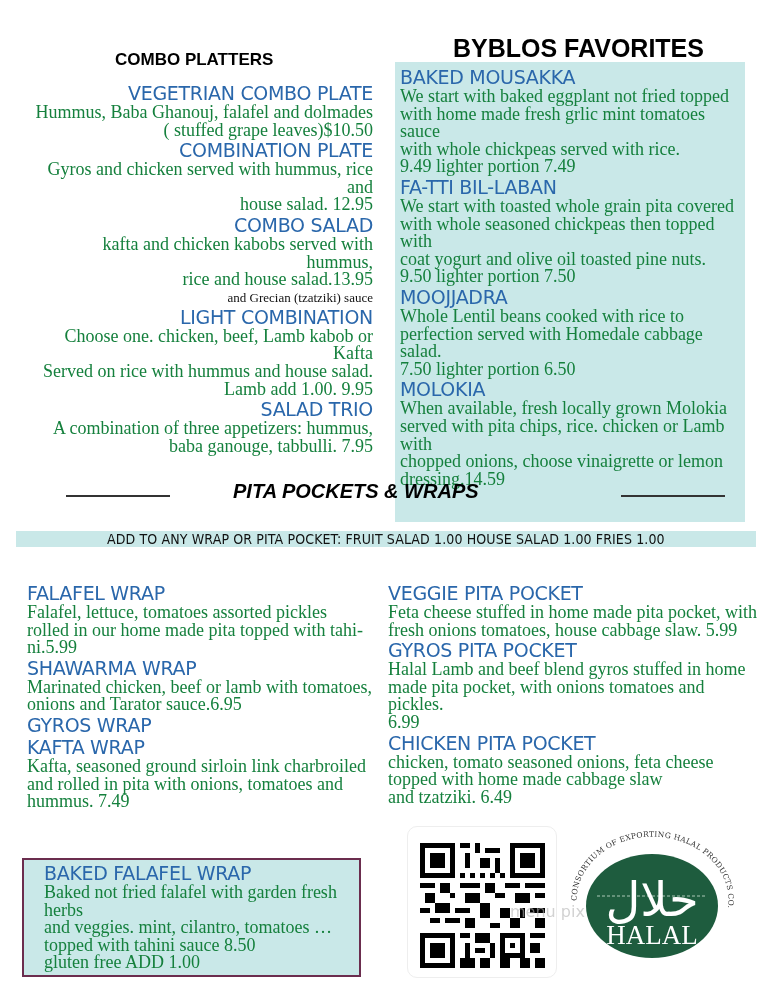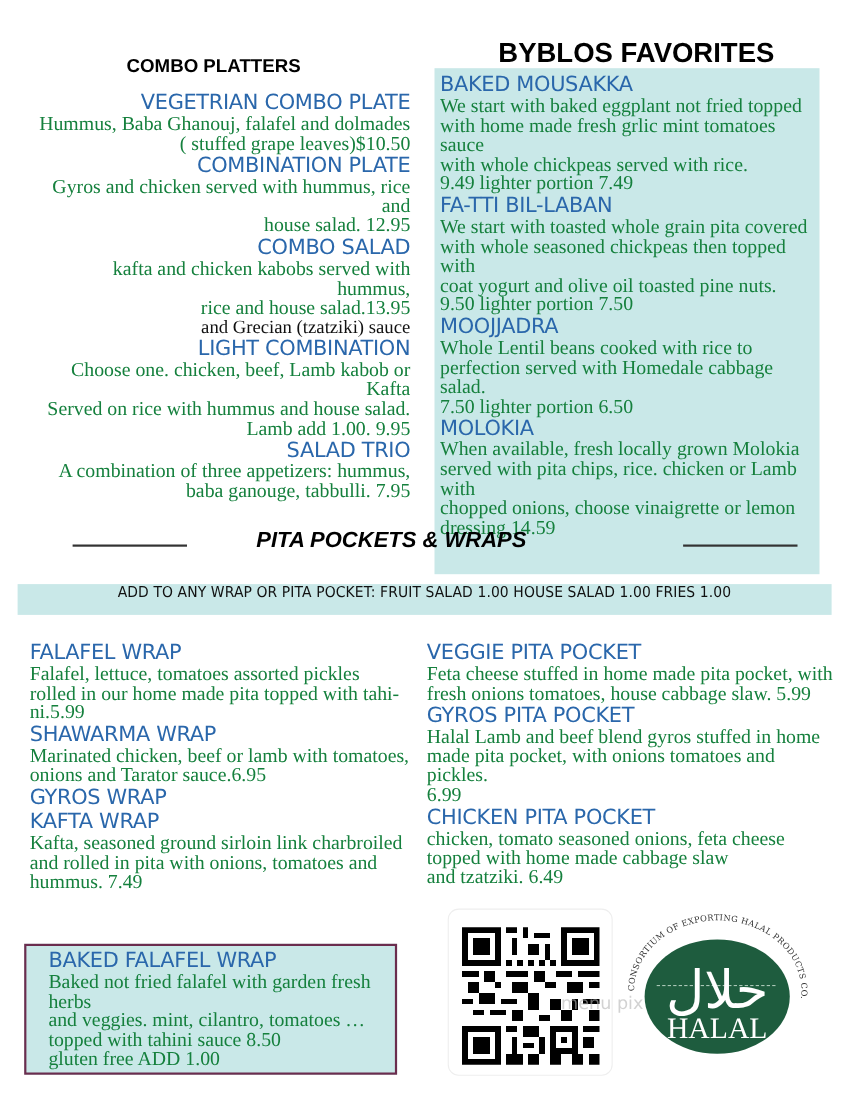--- a/index.html
+++ b/index.html
@@ -24,21 +24,21 @@
     }
     .item-desc {
       font-size: 18px;
       line-height: 17.6px;
       color: #15803d;
       font-family: Liberation Serif, serif;
       white-space: pre-line;
     }
     .item-note {
       font-family: "Liberation Serif", serif;
-      font-size: 17px;
+      font-size: 13px;
       line-height: 17px;
       color: #111;
     }
 
     
     #combo-title { left: 115px; top: 50px; font-size: 17px; }
     #combo-list { position: absolute; left: 33px; top: 82px; width: 340px; text-align: right; }
 
     
     #byblos-title { left: 453px; top: 34px; font-size: 25px; }
@@ -49,23 +49,23 @@
     }
 
     
     #pita-title { left: 233px; top: 480px; font-size: 20px; font-style: italic; }
     .rule { position: absolute; top: 495px; height: 2px; width: 104px; background: #333; }
     #rule-left { left: 66px; }
     #rule-right { left: 621px; }
 
     
     #addon-banner {
-      position: absolute; left: 16px; top: 531px; width: 740px; height: 28px;
+      position: absolute; left: 16px; top: 531px; width: 740px; height: 16px;
       background: #c9e8e8;
-      display: flex; align-items: flex-start; justify-content: center;
+      display: flex; align-items: flex-end; justify-content: center;
       font-family: "DejaVu Sans", sans-serif;
       font-size: 13.6px; color: #111;
       letter-spacing: 0.1px;
       transform-origin: center;
     }
     #addon-banner span { display: inline-block; transform: scaleX(0.93); white-space: nowrap; }
 
     
     #wraps-list { position: absolute; left: 27px; top: 582px; width: 345px; }
     

